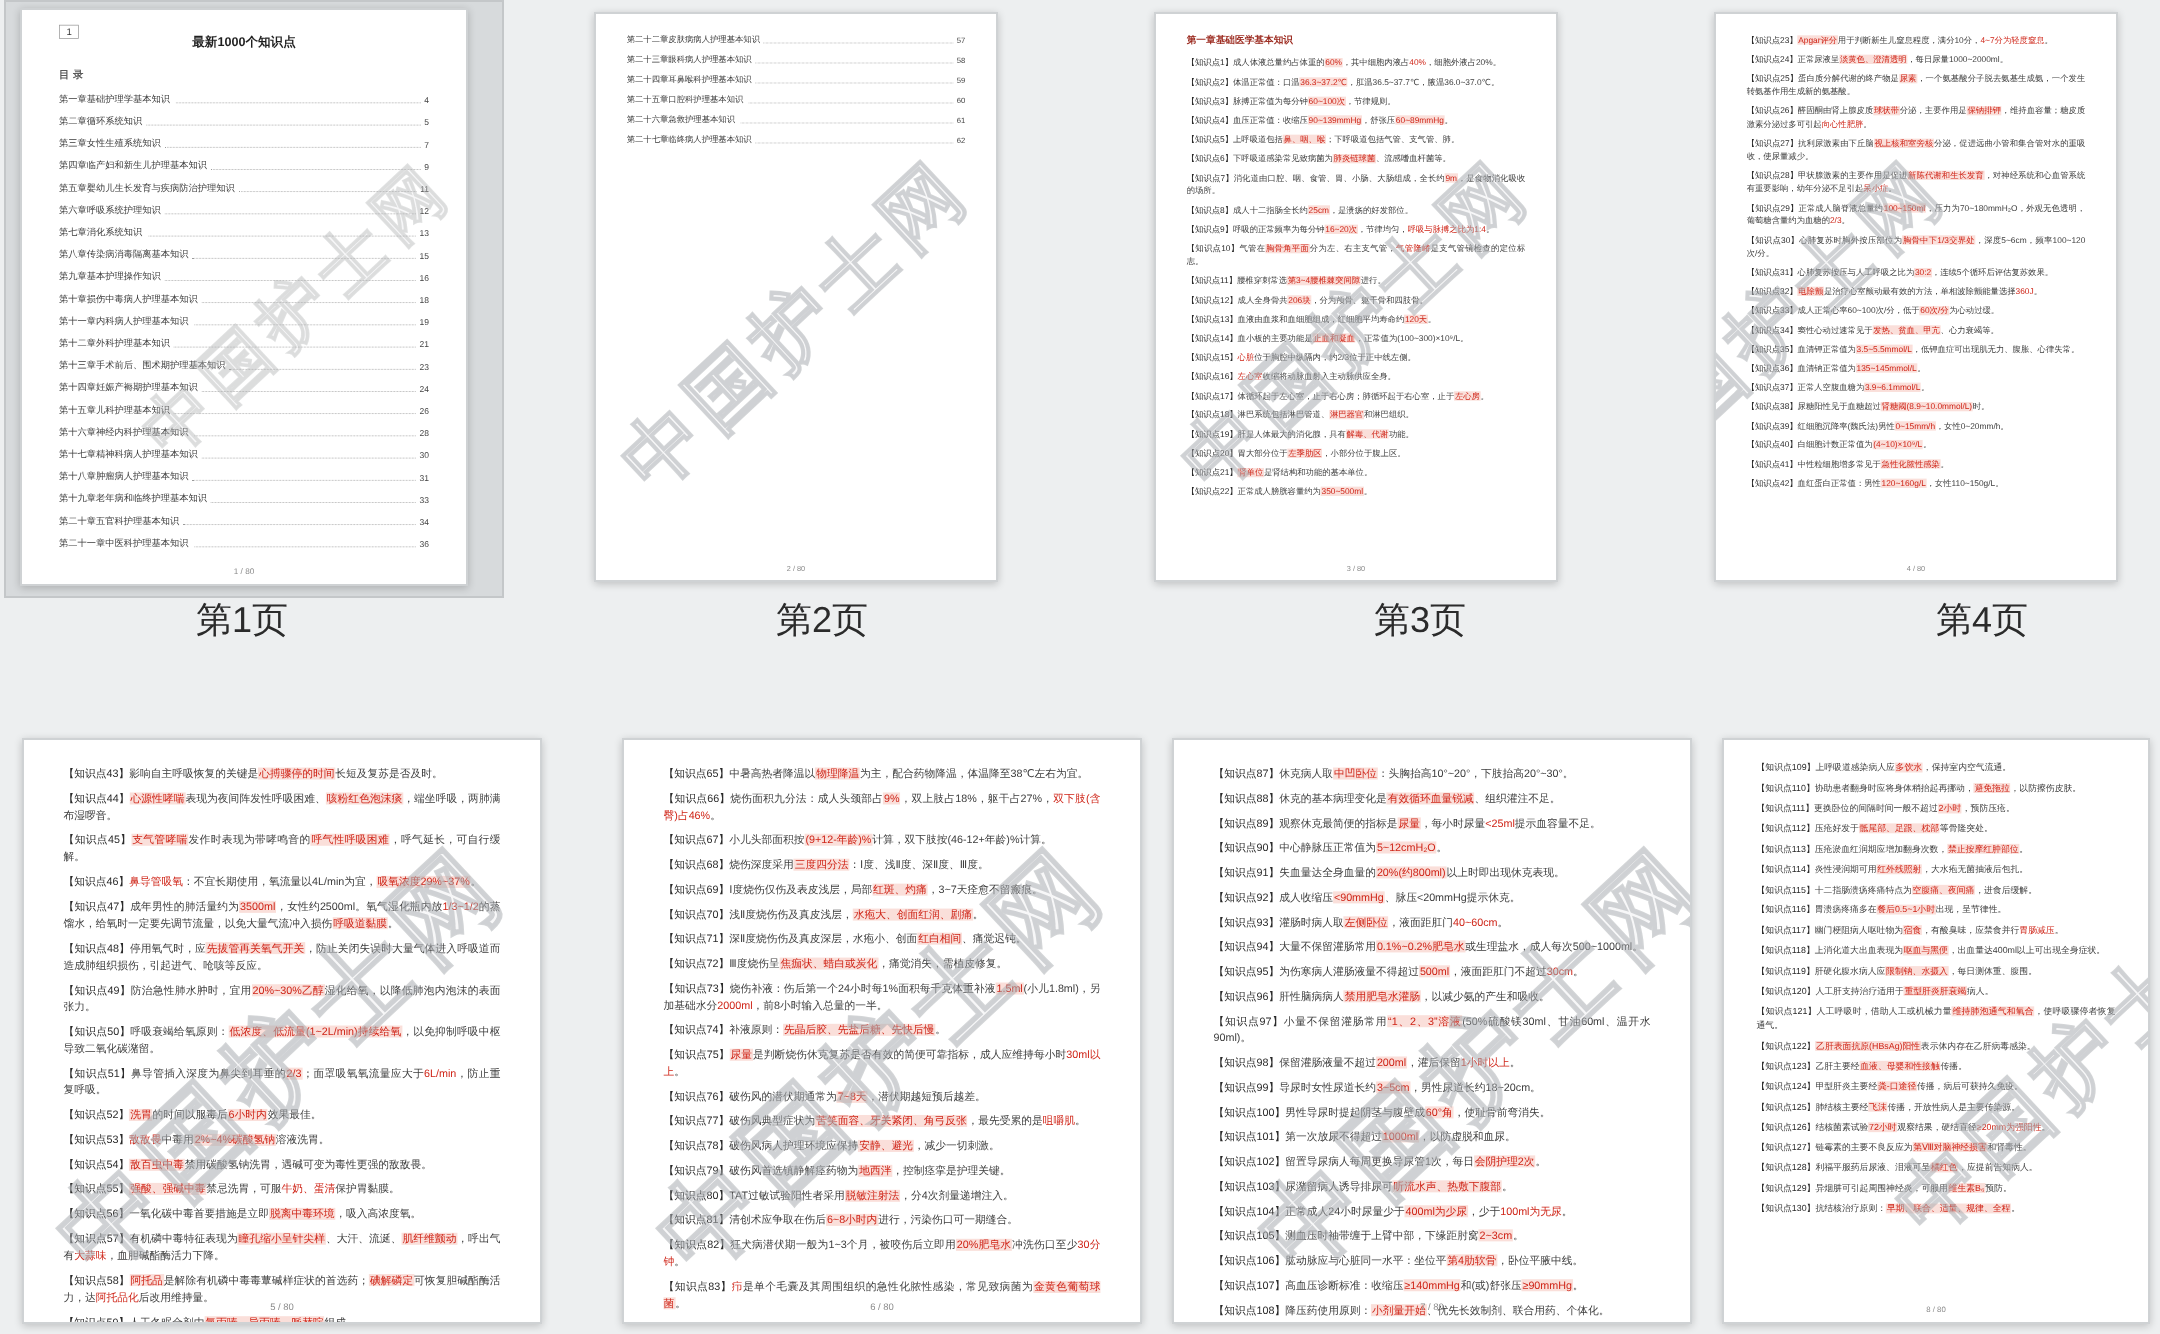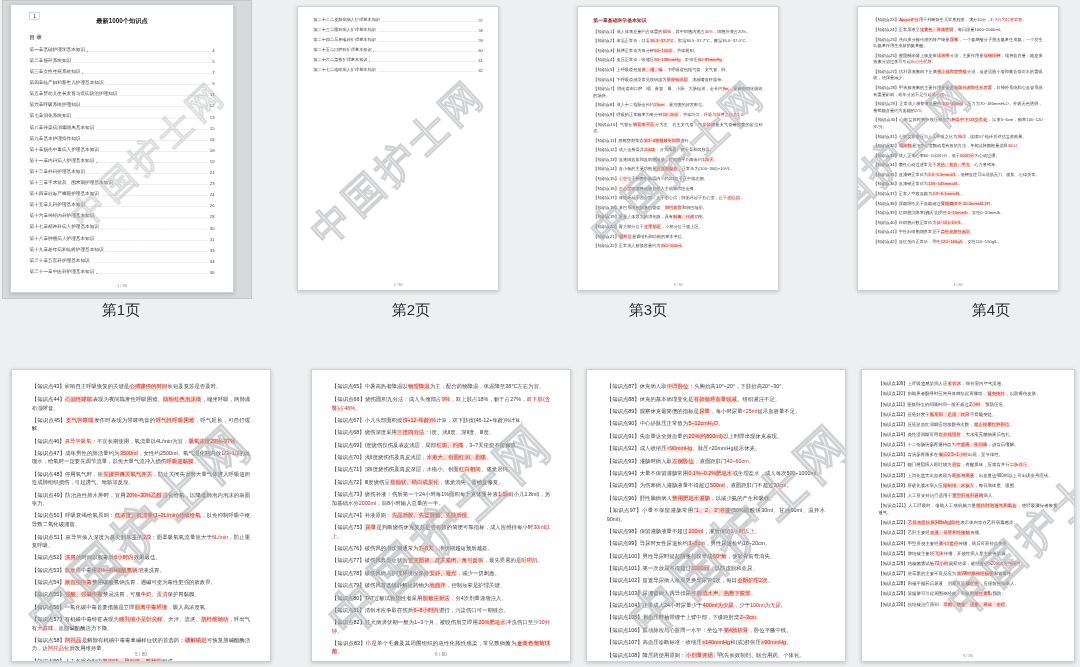--- a/index.html
+++ b/index.html
@@ -36,22 +36,22 @@
   .r2{color:#cf2417}
   .pfoot{position:absolute;left:0;right:0;bottom:11px;text-align:center;font-size:11px;color:#8a8a8a;z-index:2}
   .wm{position:absolute;left:50%;top:55%;transform:translate(-50%,-50%) rotate(-43deg);
       font-size:118px;font-weight:bold;white-space:nowrap;letter-spacing:14px;
       color:rgba(190,193,195,0.12);-webkit-text-stroke:2.5px rgba(168,172,175,.5);
       pointer-events:none;z-index:3}
   .t0 .wm{font-size:92px;-webkit-text-stroke:2px rgba(175,178,180,.38);left:62%;top:52%}
   .t3 .wm{left:14%}
   .t6 .wm{left:60%}
   .t7 .wm{left:84%}
-  .plabel{position:absolute;top:299px;height:22px;line-height:22px;font-size:15px;color:#2b2b2b;text-align:center}
-  .l0{left:10px;width:222px}.l1{left:311px;width:200px}.l2{left:548px;width:200px}.l3{left:891px;width:200px}
+  .plabel{position:absolute;top:299px;height:22px;line-height:22px;font-size:18px;color:#2b2b2b;text-align:center}
+  .l0{left:10px;width:222px}.l1{left:311px;width:200px}.l2{left:610px;width:200px}.l3{left:891px;width:200px}
 </style>
 </head>
 <body>
 
 <div class="sel"></div>
 
 <div class="thumb t0">
     <div class="inner">
       <div class="wm">中国护士网</div>
       <div class="pbody">

